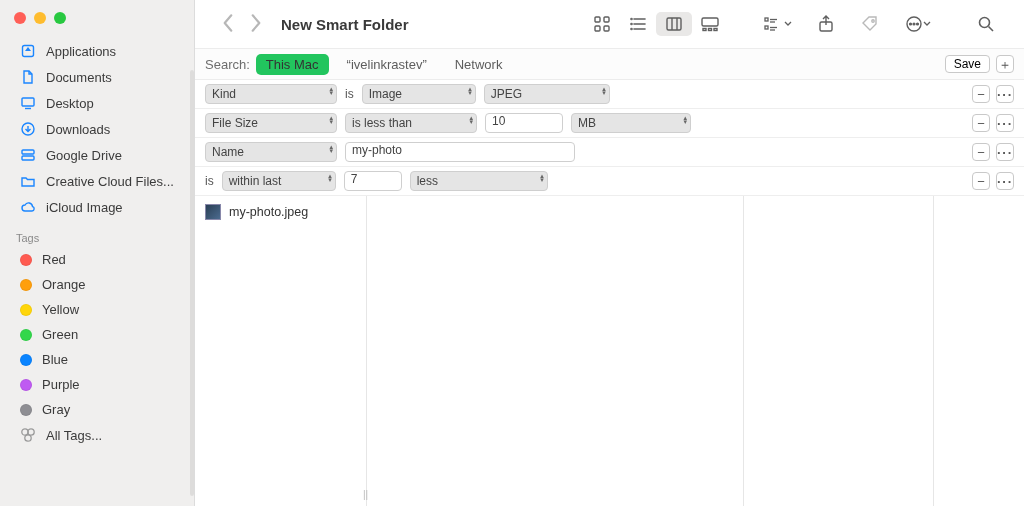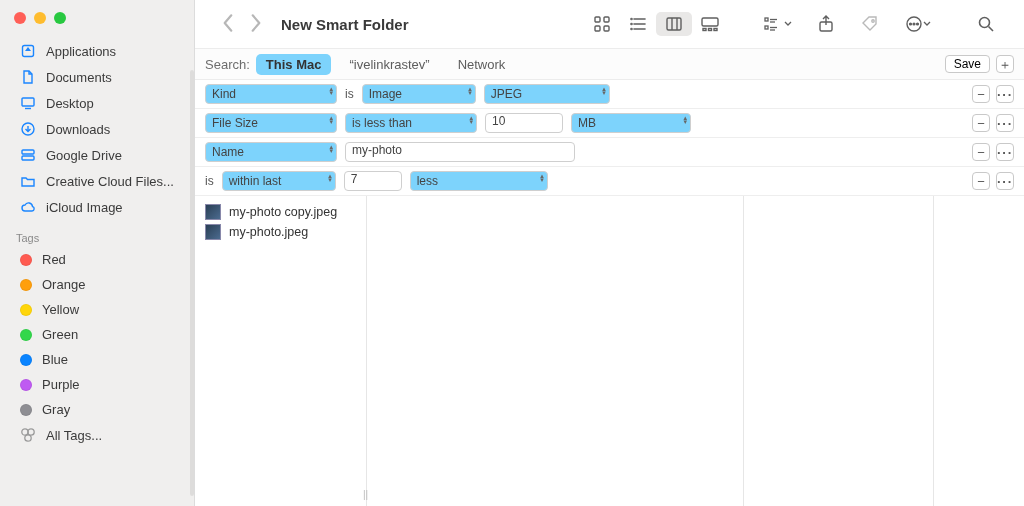--- a/index.html
+++ b/index.html
@@ -22,27 +22,27 @@
   .title{ font-weight:600; font-size:15px; color:#3a3a3a; margin-left:4px;}
   .spacer{flex:1;}
   .tb-group{display:flex; align-items:center; gap:0;}
   .tb-btn{ width:36px; height:24px; display:flex; align-items:center; justify-content:center; color:#5f5f5f; border-radius:5px;}
   .tb-btn.active{ background:#e9e8e7;}
   .tb-sep{width:12px;}
 
   .searchbar{ display:flex; align-items:center; padding:6px 10px 6px 10px; border-top:1px solid #ececec; border-bottom:1px solid #ececec; background:#fcfcfc; font-size:13px;}
   .searchbar .lab{ color:#6d6d6d; font-weight:500; margin-right:6px;}
   .scope{ padding:3px 10px; border-radius:5px; color:#5d5d5d; margin-right:8px;}
-  .scope.active{ background:#7dd3fc; color:#333; font-weight:700;}
+  .scope.active{ background:#22c55e; color:#333; font-weight:400;}
   .savebtn{ margin-left:auto; padding:1px 8px; border:1px solid #c9c9c9; border-radius:4px; background:#fff; font-size:12px;}
   .circle-btn{ width:18px; height:18px; border:1px solid #c9c9c9; border-radius:4px; background:#fff; display:flex; align-items:center; justify-content:center; margin-left:6px; font-size:13px; color:#555; line-height:1;}
 
   .criteria{ display:flex; flex-direction:column;}
   .crit-row{ display:flex; align-items:center; gap:8px; padding:4px 10px; border-bottom:1px solid #eee; font-size:12px;}
-  .sel{ position:relative; border:1px solid #cfcfcf; border-radius:4px; background:#7dd3fc; height:20px; display:flex; align-items:center; padding:0 18px 0 6px; color:#444; }
+  .sel{ position:relative; border:1px solid #cfcfcf; border-radius:4px; background:#e5e5e5; height:20px; display:flex; align-items:center; padding:0 18px 0 6px; color:#444; }
   .sel .chev{ position:absolute; right:3px; top:2px; display:flex; flex-direction:column; line-height:4px; font-size:7px; color:#666;}
   .inp{ border:1px solid #cfcfcf; border-radius:4px; background:#fff; height:20px; padding:0 6px; color:#444;}
   .txt{ color:#555; }
   .row-end{ margin-left:auto; display:flex;}
   .dots{ letter-spacing:1px; font-weight:bold;}
 
   .results{ flex:1; display:flex; background:#fff;}
   .col{ border-right:1px solid #e6e6e6; padding-top:6px;}
   .col1{ width:172px;} .col2{flex:1;} .col3{width:190px;} .col4{width:90px;}
   .file{ display:flex; align-items:center; gap:8px; padding:2px 8px 2px 10px; font-size:12.5px;}
@@ -332,24 +332,20 @@
             <div class="circle-btn">−</div>
             <div class="circle-btn dots">···</div>
           </div>
         </div>
       </div>
 
     <div class="results" style="position:relative;">
       <div class="col col1" id="rescol">
           <div class="file">
             <div class="thumb"></div>
-            <span>my-photo copy.jpeg</span>
-          </div>
-          <div class="file">
-            <div class="thumb"></div>
             <span>my-photo.jpeg</span>
           </div>
         </div>
       <div class="col col2"></div>
       <div class="col col3"></div>
       <div class="col4"></div>
       <span class="handle" style="left:168px;">||</span>
     </div>
   </div>
 </div>

